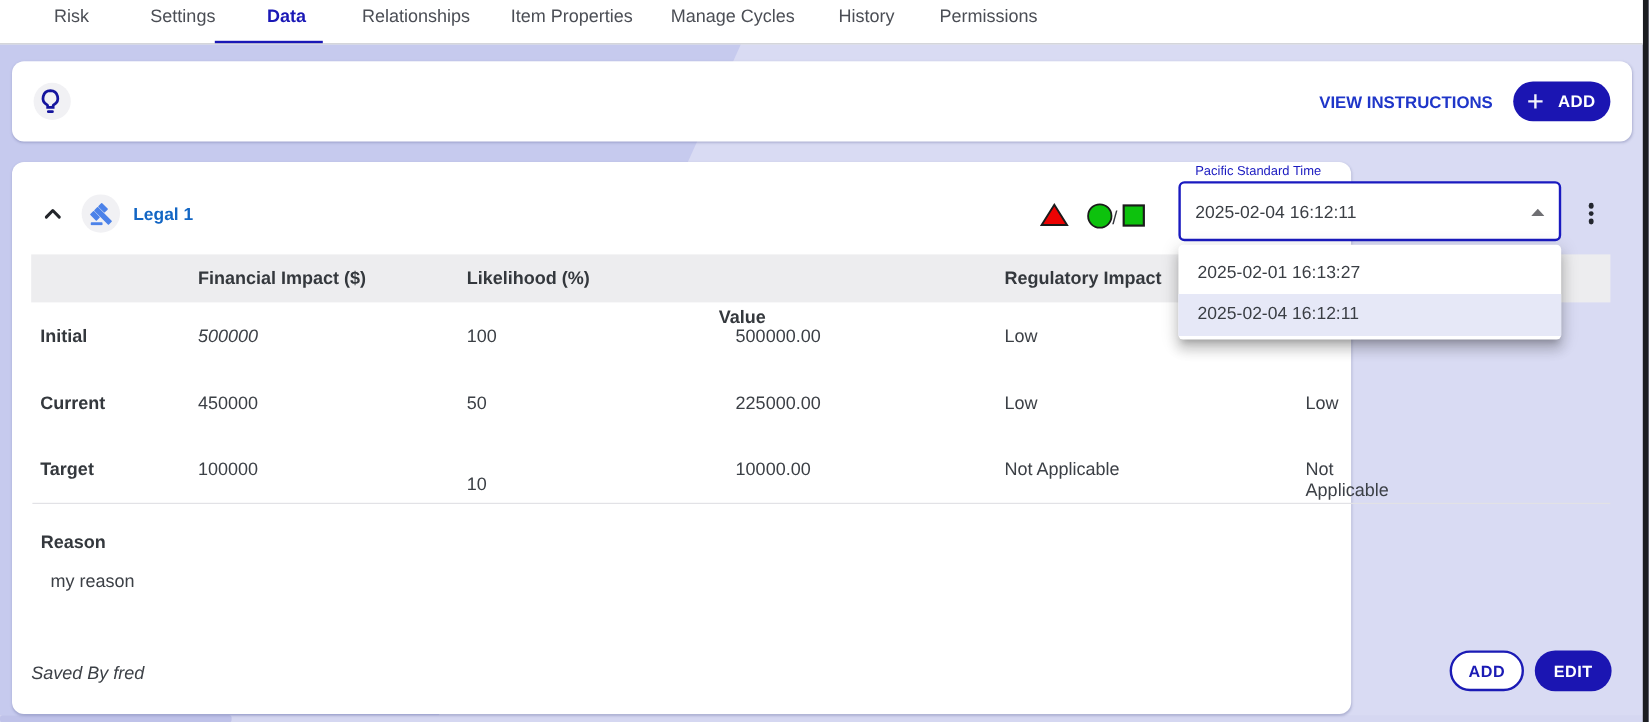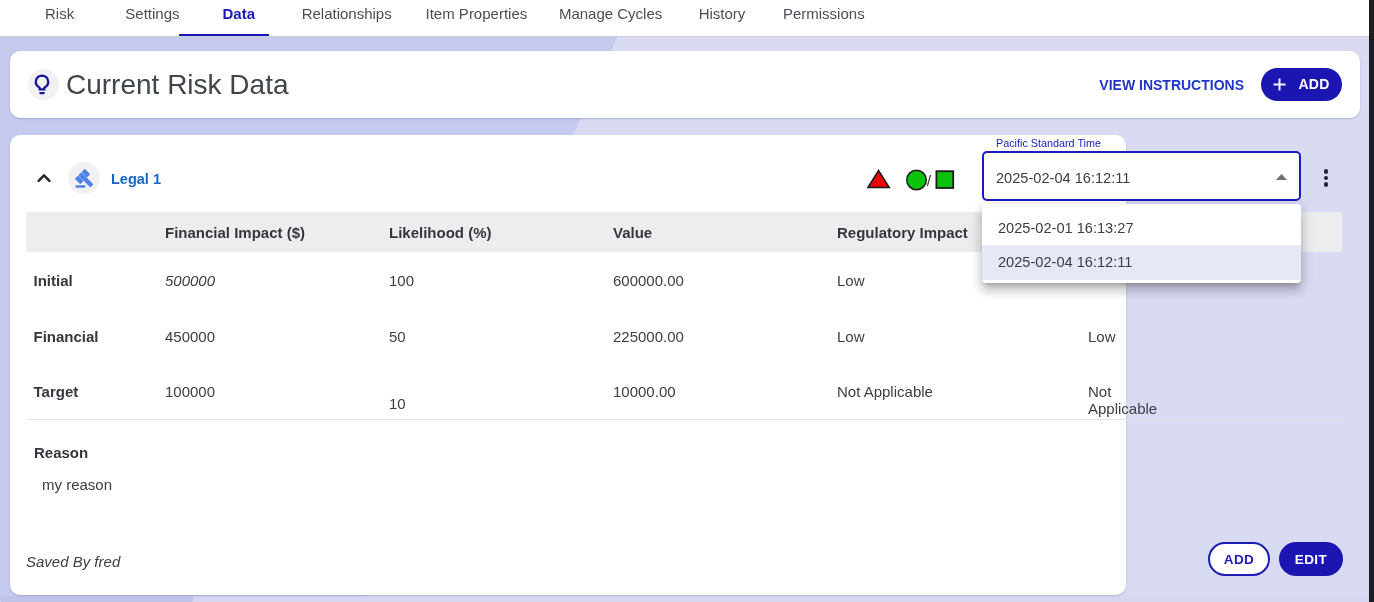--- a/index.html
+++ b/index.html
@@ -73,21 +73,20 @@
     <div class="tab" style="left:807.8px;">Permissions</div>
   </div>
   <div id="tab-underline" class="abs"></div>
 
   <div id="hcard" class="abs">
     <div id="bulbcircle" class="abs"></div>
     <svg class="abs" style="left:21px;top:22.5px;" width="22" height="22" viewBox="0 0 24 24">
       <path d="M12 2.8a6.8 6.8 0 0 1 3.1 12.8c-.4.2-.6.5-.6.9v1.4H9.5v-1.4c0-.4-.2-.7-.6-.9A6.8 6.8 0 0 1 12 2.8z" fill="none" stroke="#15159e" stroke-width="2.5"></path>
       <rect x="8.9" y="20.6" width="6.2" height="2.5" rx="1.2" fill="#15159e"></rect>
     </svg>
-    <div id="title" class="abs">Current Risk Data</div>
     <div id="viewins" class="abs">VIEW INSTRUCTIONS</div>
     <div id="hadd" class="abs"><svg width="13" height="13" viewBox="0 0 13 13" style="margin-right:12px;">
         <path d="M6.5 0.5v12M0.5 6.5h12" stroke="#f2f2fb" stroke-width="2"></path>
       </svg>ADD</div>
   </div>
 
   <div id="mcard" class="abs">
     <svg class="abs" style="left:27.3px;top:37.6px;" width="14" height="10" viewBox="0 0 14 10">
       <path d="M1.6 7.9 L7 2.4 L12.4 7.9" fill="none" stroke="#24262b" stroke-width="2.5" stroke-linecap="round" stroke-linejoin="round"></path>
     </svg>
@@ -104,30 +103,30 @@
       <text x="61.8" y="19.3" font-size="15.5" fill="#33363c" font-family="Liberation Sans, sans-serif">/</text>
     </svg>
 
     <div class="kdot" style="top:34.3px;"></div>
     <div class="kdot" style="top:40.8px;"></div>
     <div class="kdot" style="top:47.3px;"></div>
 
     <div id="thead" class="abs"></div>
     <div class="th" style="left:155px;">Financial Impact ($)</div>
     <div class="th" style="left:379px;">Likelihood (%)</div>
-    <div class="th" style="left:603px;">Value</div>
+    <div class="th" style="left:589px;margin-top:32px;">Value</div>
     <div class="th" style="left:827px;">Regulatory Impact</div>
 
     <div class="td rowlabel" style="left:23.5px;top:137px;">Initial</div>
     <div class="td" style="left:155px;top:137px;font-style:italic;">500000</div>
     <div class="td" style="left:379px;top:137px;text-align:center;">100</div>
-    <div class="td" style="left:603px;top:137px;">600000.00</div>
+    <div class="td" style="left:603px;top:137px;">500000.00</div>
     <div class="td" style="left:827px;top:137px;">Low</div>
 
-    <div class="td rowlabel" style="left:23.5px;top:192.5px;">Financial</div>
+    <div class="td rowlabel" style="left:23.5px;top:192.5px;">Current</div>
     <div class="td" style="left:155px;top:192.5px;">450000</div>
     <div class="td" style="left:379px;top:192.5px;">50</div>
     <div class="td" style="left:603px;top:192.5px;">225000.00</div>
     <div class="td" style="left:827px;top:192.5px;">Low</div>
     <div class="td" style="left:1078px;top:192.5px;">Low</div>
 
     <div class="td rowlabel" style="left:23.5px;top:248px;">Target</div>
     <div class="td" style="left:155px;top:248px;">100000</div>
     <div class="td" style="left:379px;top:260px;">10</div>
     <div class="td" style="left:603px;top:248px;">10000.00</div>

